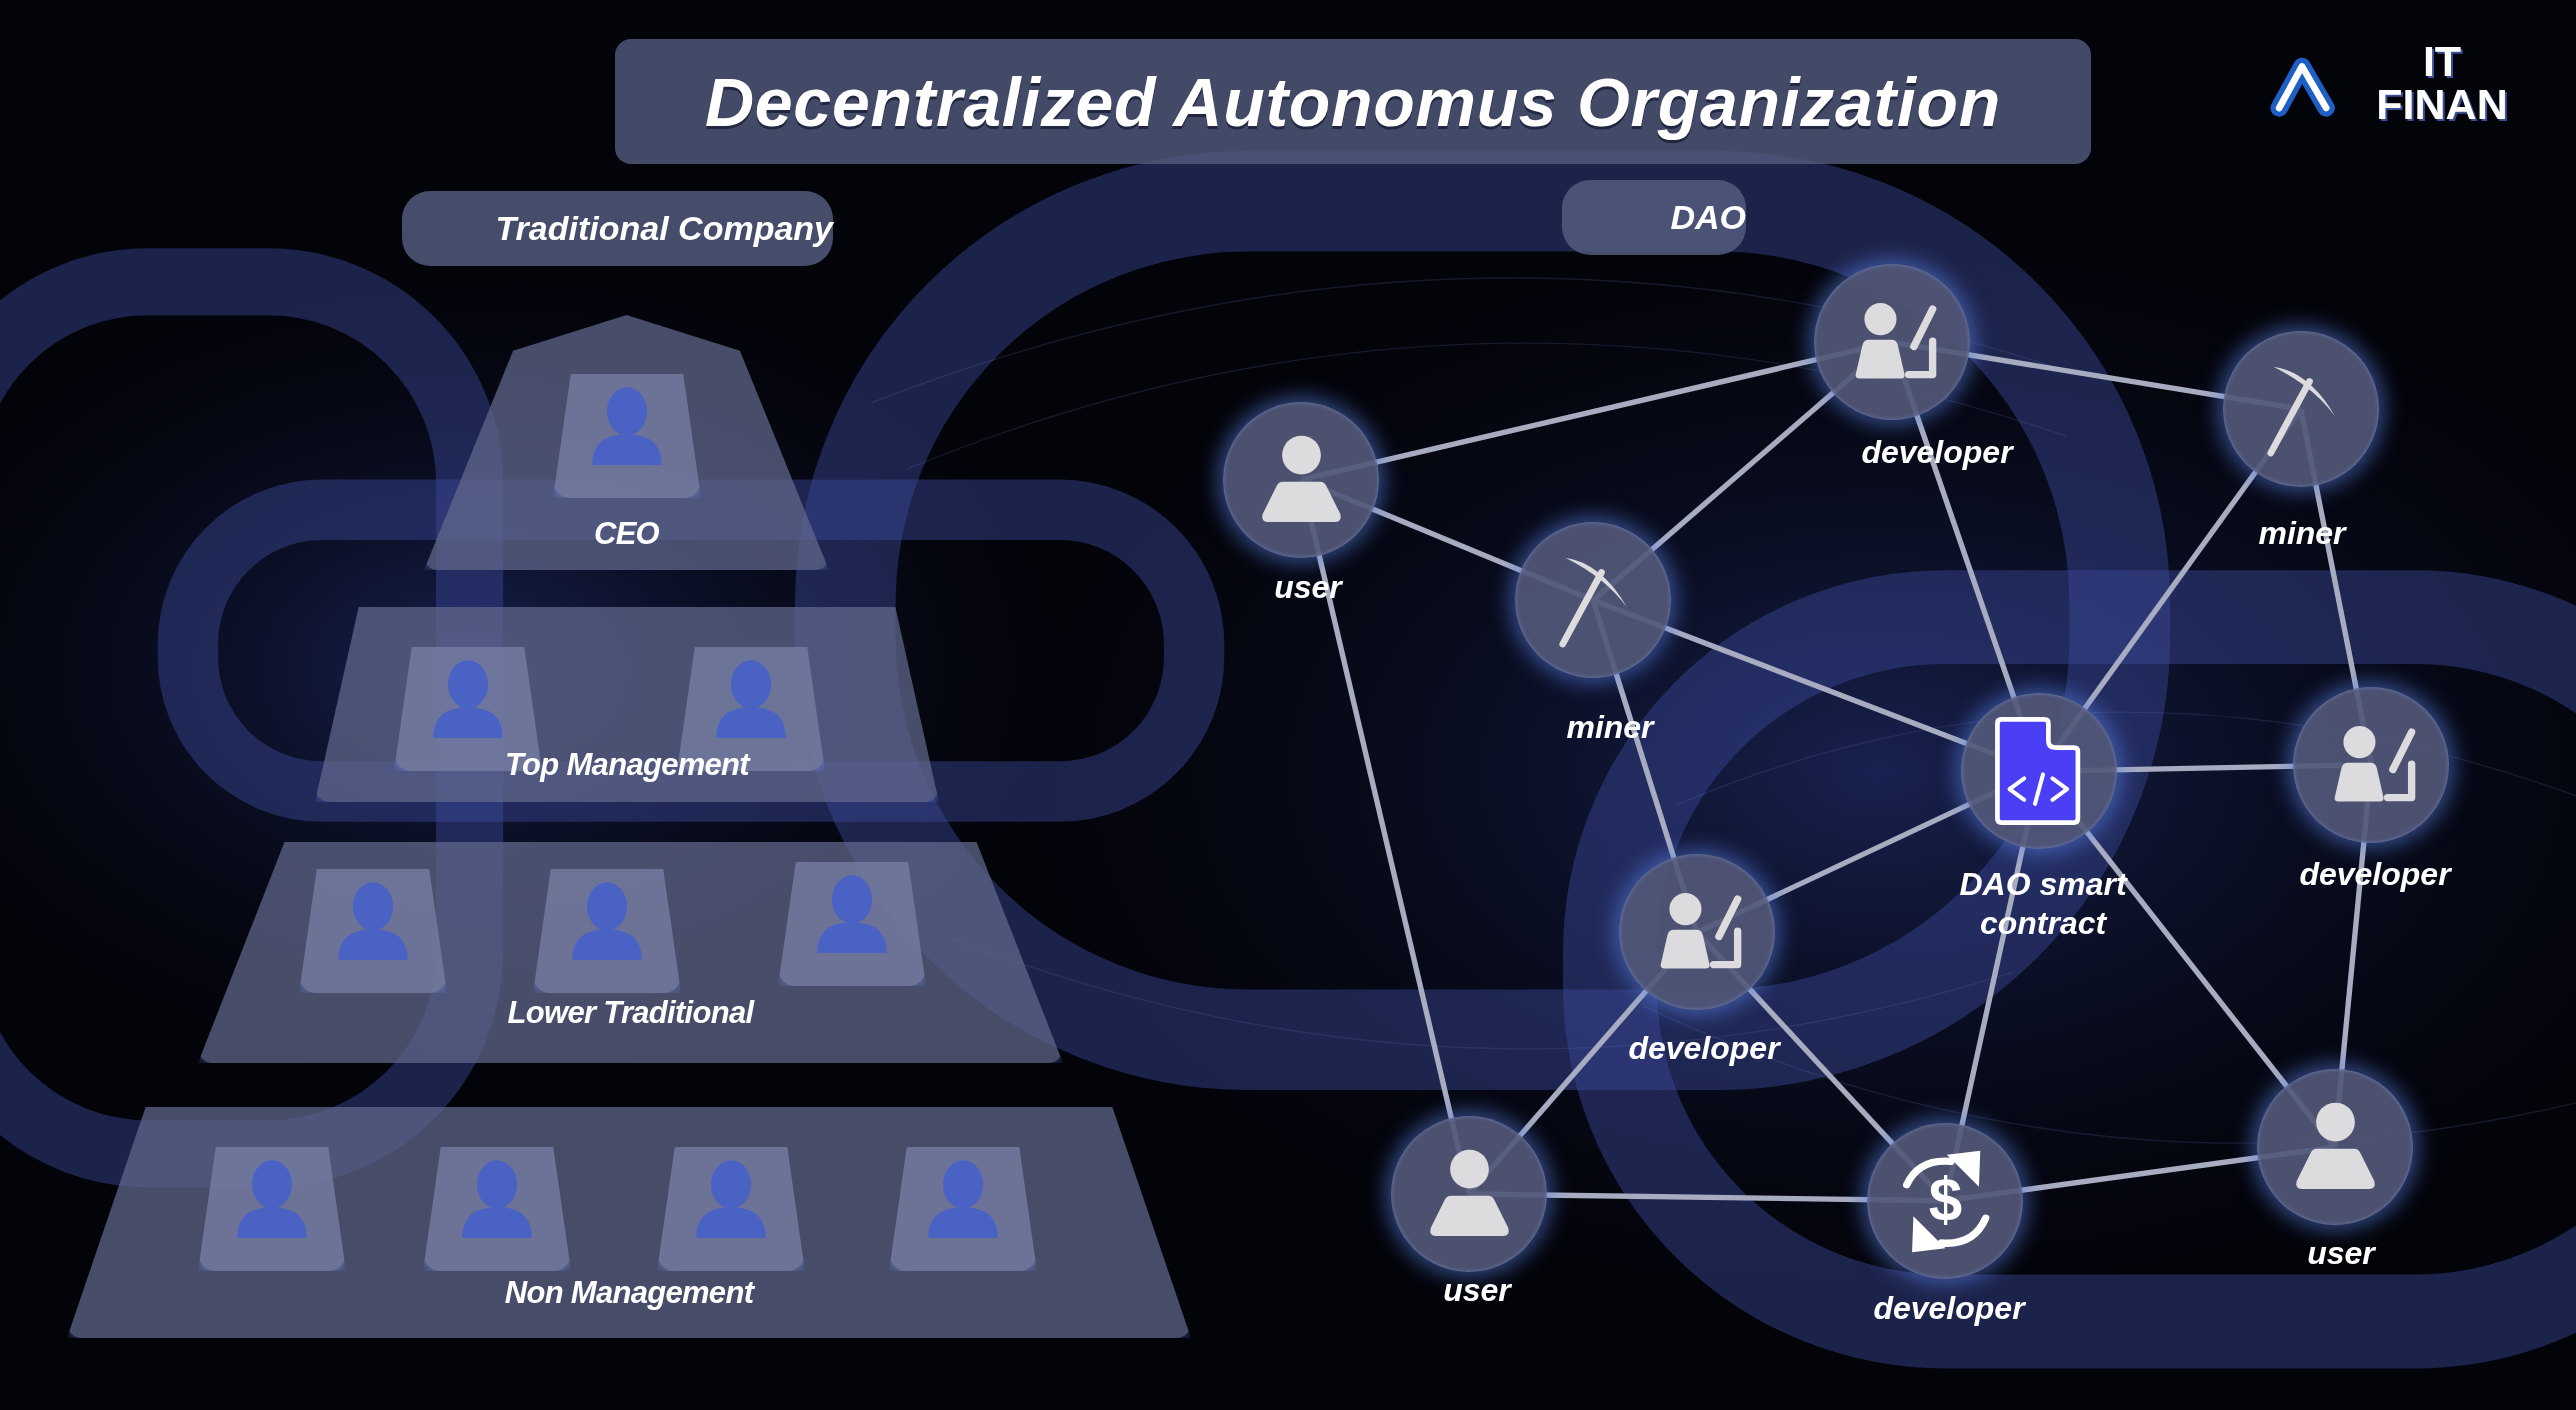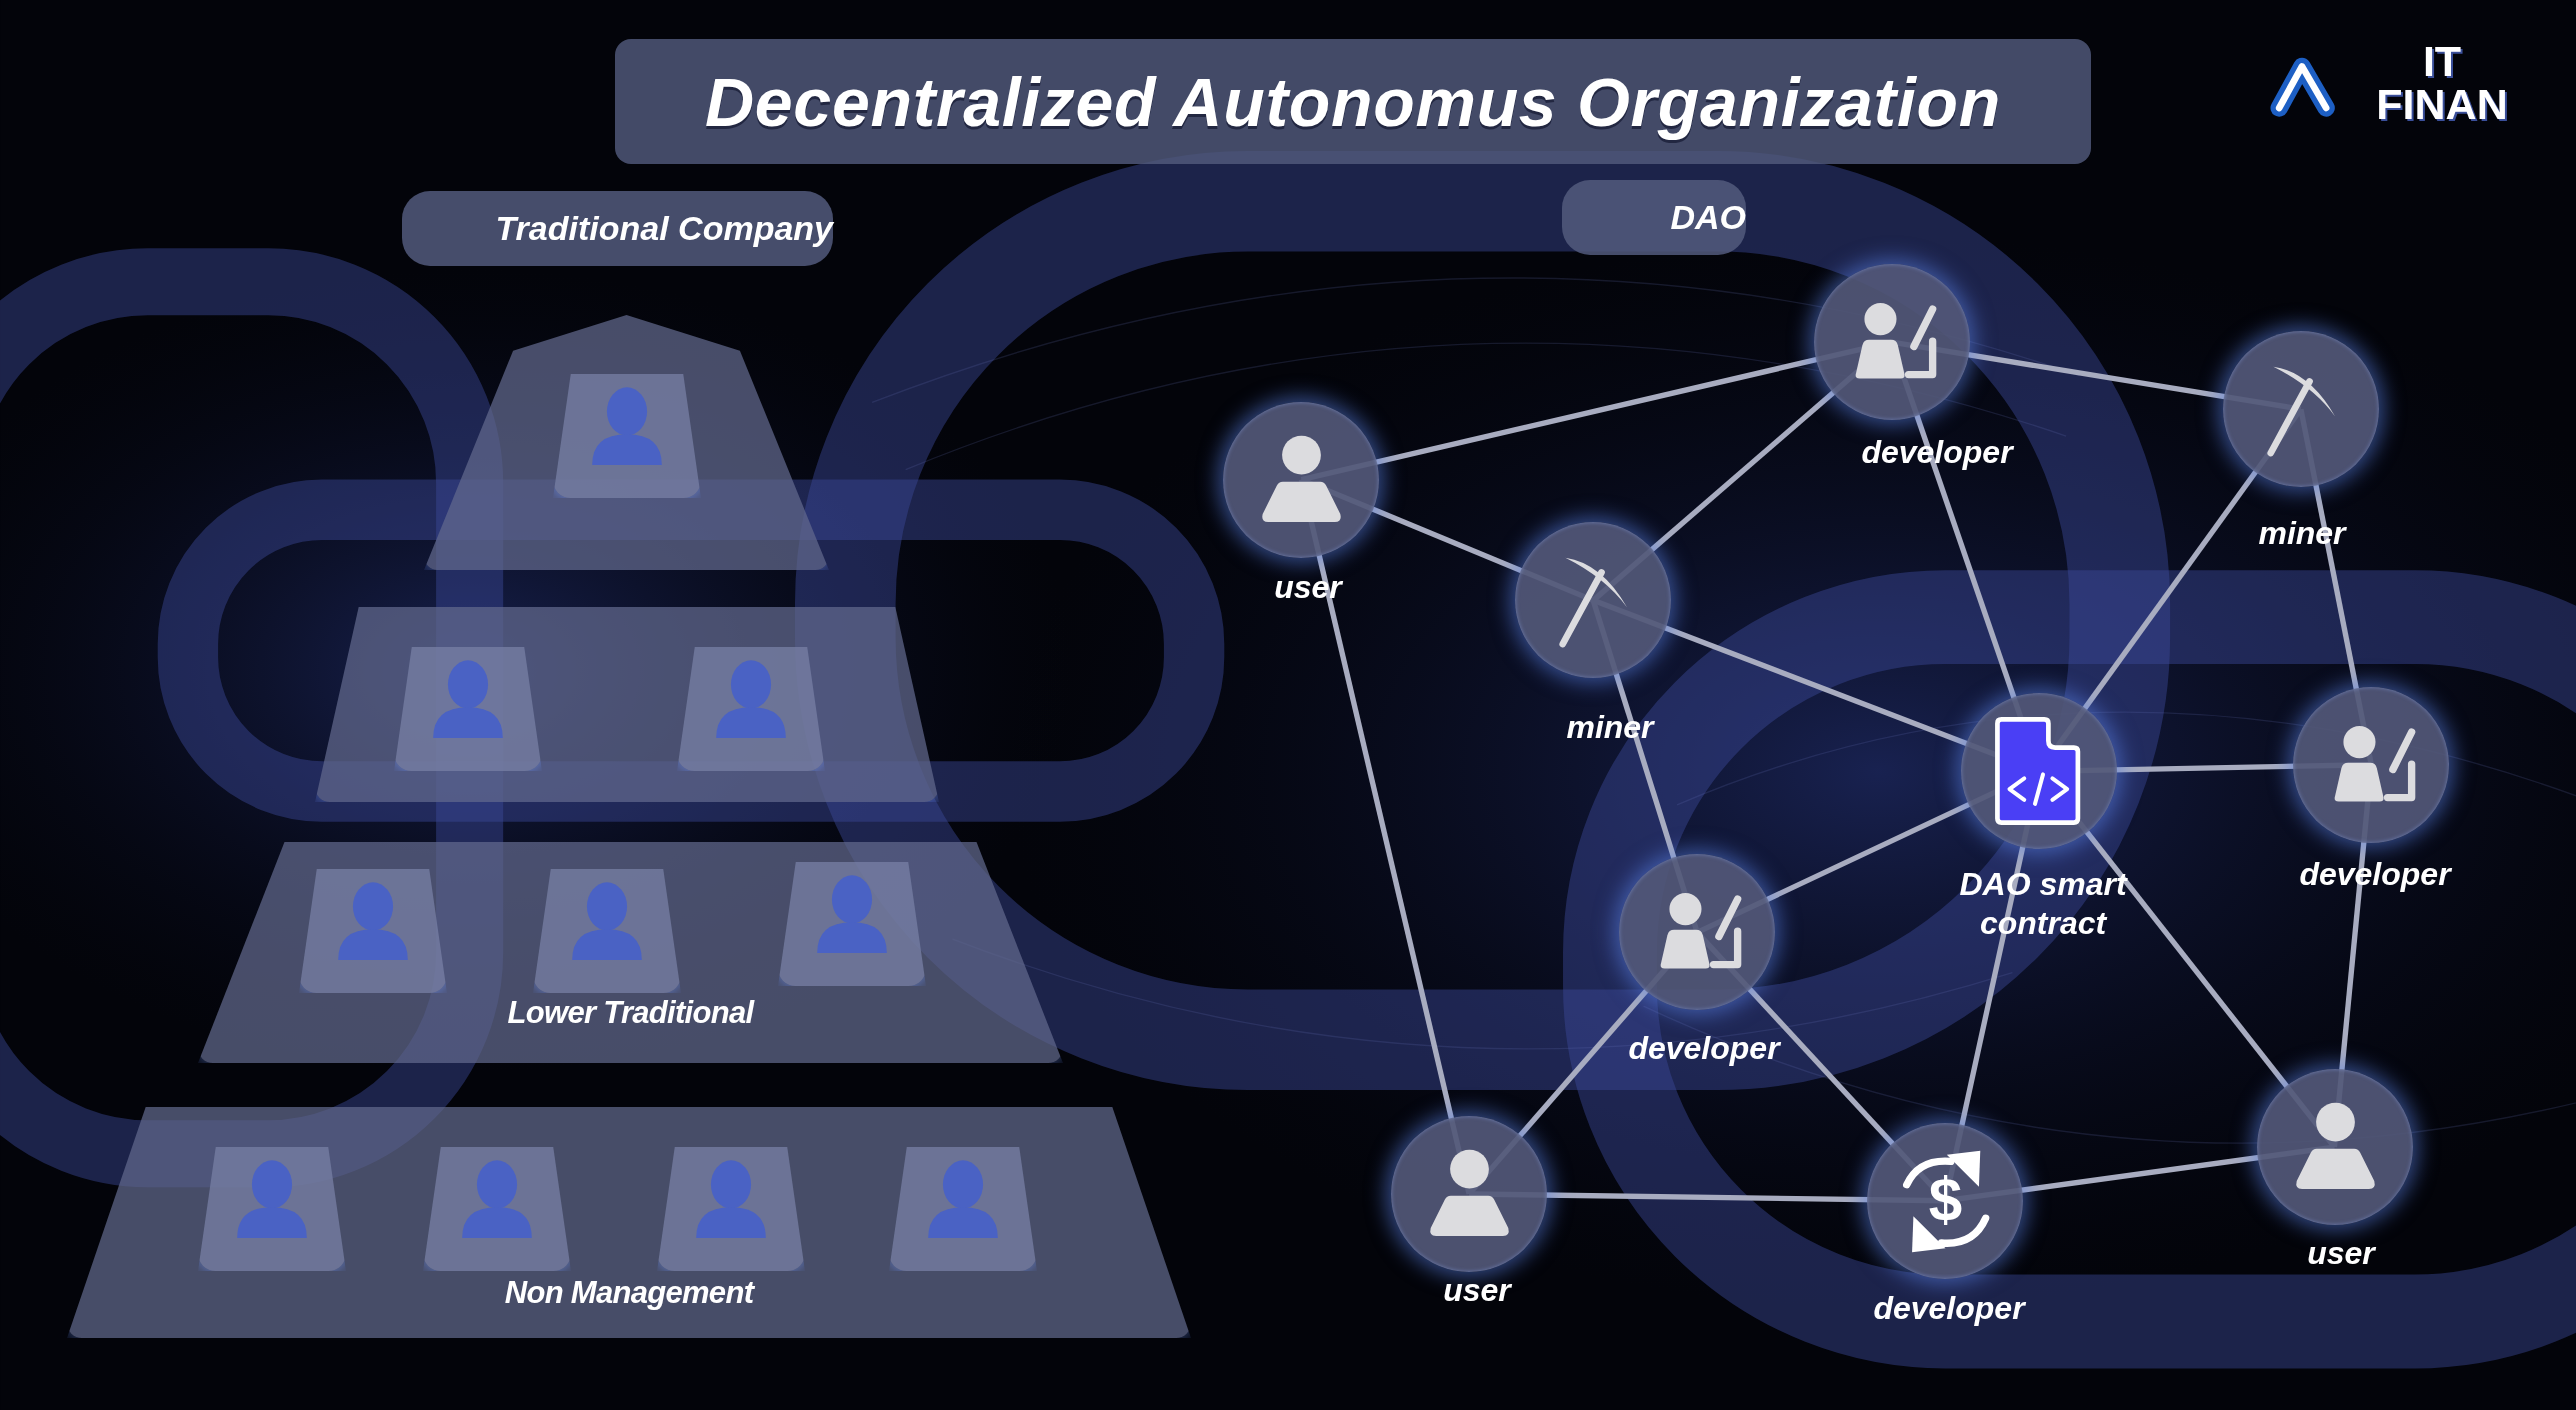--- a/index.html
+++ b/index.html
@@ -105,35 +105,37 @@
   <span>DAO</span>
 </div>
 
 <div class="tier" style="left:424px;top:315px;width:405px;height:255px;clip-path:polygon(50% 0,78% 14%,100% 100%,0 100%,22% 14%);border-radius:13.4px;">
   <div class="seat" style="left:129px;top:59px;">
     <svg width="81" height="87" viewBox="0 0 120 130">
         <ellipse cx="60" cy="38" rx="30" ry="36" fill="#4a62c4"></ellipse>
         <path d="M8 118 Q8 72 60 72 Q112 72 112 118 Z" fill="#4a62c4"></path>
       </svg>
   </div>
+  <div class="tier-label" style="top:201px;">CEO</div>
 </div>
 
 <div class="tier" style="left:315px;top:607px;width:624px;height:195px;clip-path:polygon(7% 0,93% 0,100% 100%,0 100%);border-radius:14.8px;">
   <div class="seat" style="left:79px;top:40px;">
     <svg width="81" height="87" viewBox="0 0 120 130">
         <ellipse cx="60" cy="38" rx="30" ry="36" fill="#4a62c4"></ellipse>
         <path d="M8 118 Q8 72 60 72 Q112 72 112 118 Z" fill="#4a62c4"></path>
       </svg>
   </div>
   <div class="seat" style="left:362px;top:40px;">
     <svg width="81" height="87" viewBox="0 0 120 130">
         <ellipse cx="60" cy="38" rx="30" ry="36" fill="#4a62c4"></ellipse>
         <path d="M8 118 Q8 72 60 72 Q112 72 112 118 Z" fill="#4a62c4"></path>
       </svg>
   </div>
+  <div class="tier-label" style="top:140px;">Top Management</div>
 </div>
 
 <div class="tier" style="left:198px;top:842px;width:865px;height:221px;clip-path:polygon(10% 0,90% 0,100% 100%,0 100%);border-radius:14.8px;">
   <div class="seat" style="left:101px;top:27px;">
     <svg width="81" height="87" viewBox="0 0 120 130">
         <ellipse cx="60" cy="38" rx="30" ry="36" fill="#4a62c4"></ellipse>
         <path d="M8 118 Q8 72 60 72 Q112 72 112 118 Z" fill="#4a62c4"></path>
       </svg>
   </div>
   <div class="seat" style="left:335px;top:27px;">

